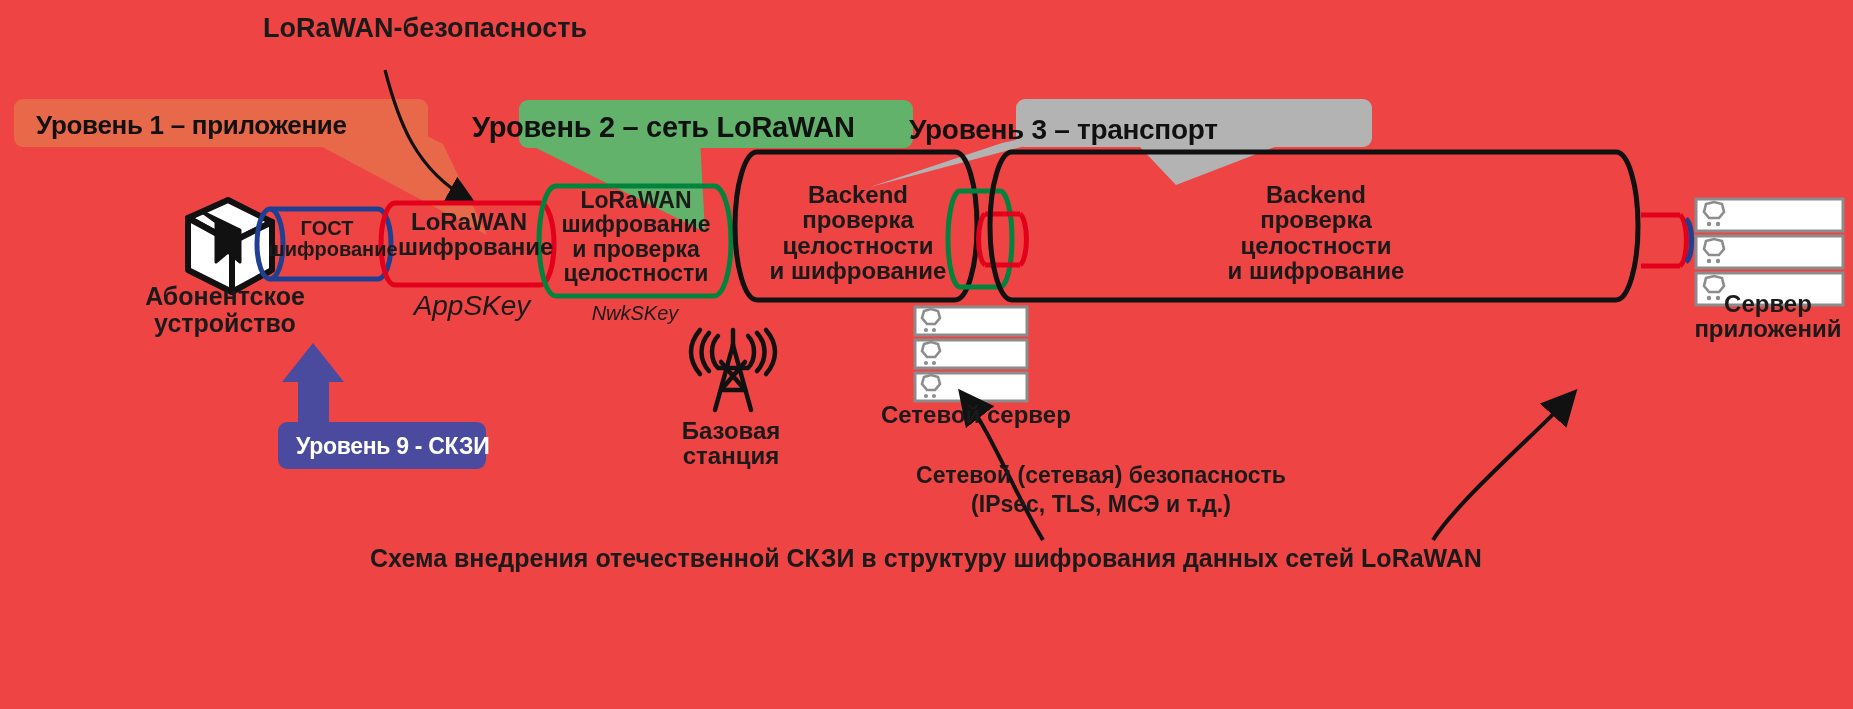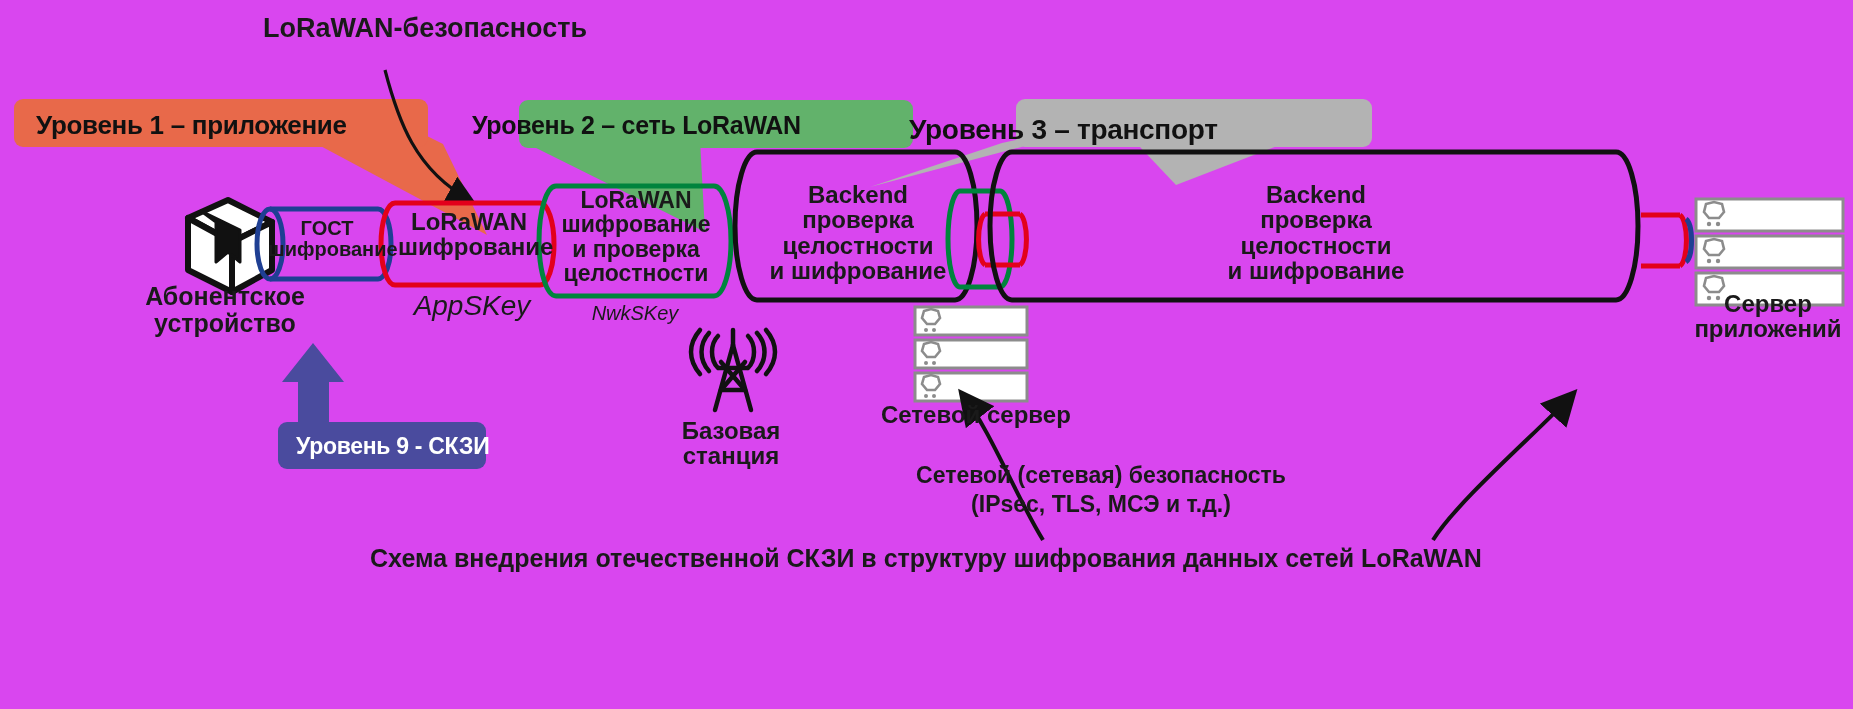--- a/index.html
+++ b/index.html
@@ -1,17 +1,17 @@
 <!DOCTYPE html>
 <html><head>
 <meta charset="utf-8">
 <style>
   html,body{margin:0;padding:0;background:#fff;}
   body{width:1853px;height:709px;font-family:"Liberation Sans",sans-serif;}
-  #stage{position:relative;width:1853px;height:709px;overflow:hidden;background:#d946ef;}
+  #stage{position:relative;width:1853px;height:709px;overflow:hidden;background:#ef4444;}
   svg#scene{position:absolute;left:0;top:0;width:1853px;height:709px;}
   .txt{position:absolute;color:#1a1a1a;font-family:"Liberation Sans",sans-serif;font-weight:bold;line-height:1.06;text-align:center;white-space:pre;}
   .banner-label{position:absolute;color:#111;font-weight:bold;font-family:"Liberation Sans",sans-serif;white-space:nowrap;letter-spacing:-0.3px;}
   .banner-label.light{color:#ffffff;}
   .ital{font-style:italic;font-weight:normal;font-family:"Liberation Sans",sans-serif;}
   .cap{font-weight:bold;}
 </style>
 </head>
 <body>
 
@@ -173,21 +173,21 @@
     </g>
     <g>
       <path d="M1433,540 C1458,500 1540,430 1572,395" fill="none" stroke="#111" stroke-width="4" marker-end="url(#arrowhead)"></path>
     </g>
   </svg>
 
   <div class="txt" style="left:255px;top:14px;width:340px;font-size:27px;">LoRaWAN-безопасность</div>
 
   <div class="banner-label" style="left:36px;top:110px;font-size:26px;">Уровень 1 – приложение</div>
 
-  <div class="banner-label" style="left:472px;top:111px;font-size:25px;">Уровень 2 – сеть LoRaWAN</div>
+  <div class="banner-label" style="left:472px;top:111px;font-size:29px;">Уровень 2 – сеть LoRaWAN</div>
 
   <div class="banner-label" style="left:909px;top:114px;font-size:28px;">Уровень 3 – транспорт</div>
 
   <div class="banner-label light" style="left:296px;top:433px;font-size:23px;">Уровень 9 - СКЗИ</div>
 
   <div class="txt" style="left:268px;top:218px;width:118px;font-size:20px;">ГОСТ
 шифрование</div>
 
   <div class="txt" style="left:398px;top:209px;width:142px;font-size:24px;">LoRaWAN
 шифрование</div>

